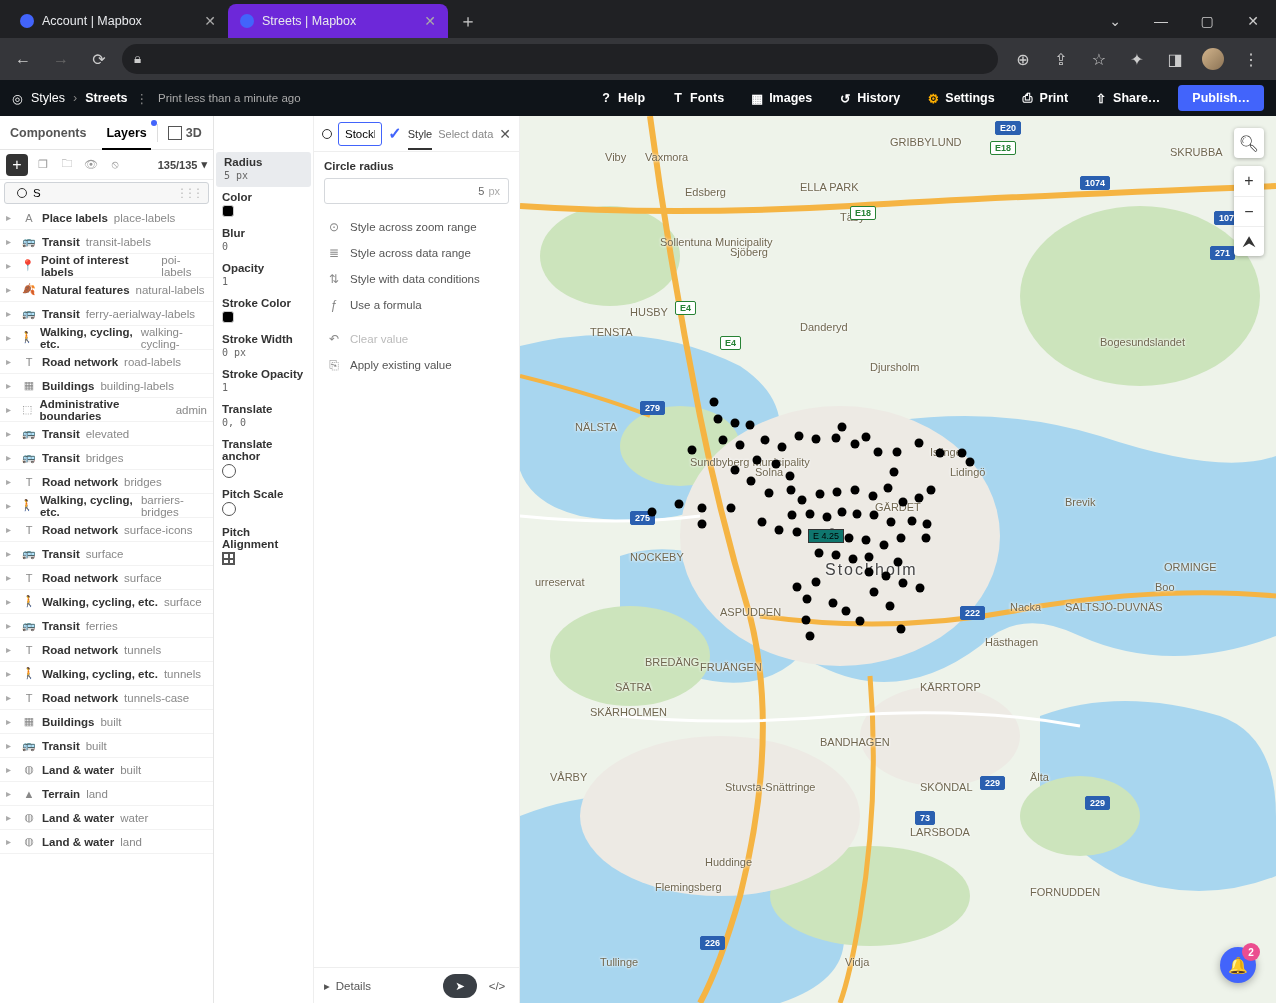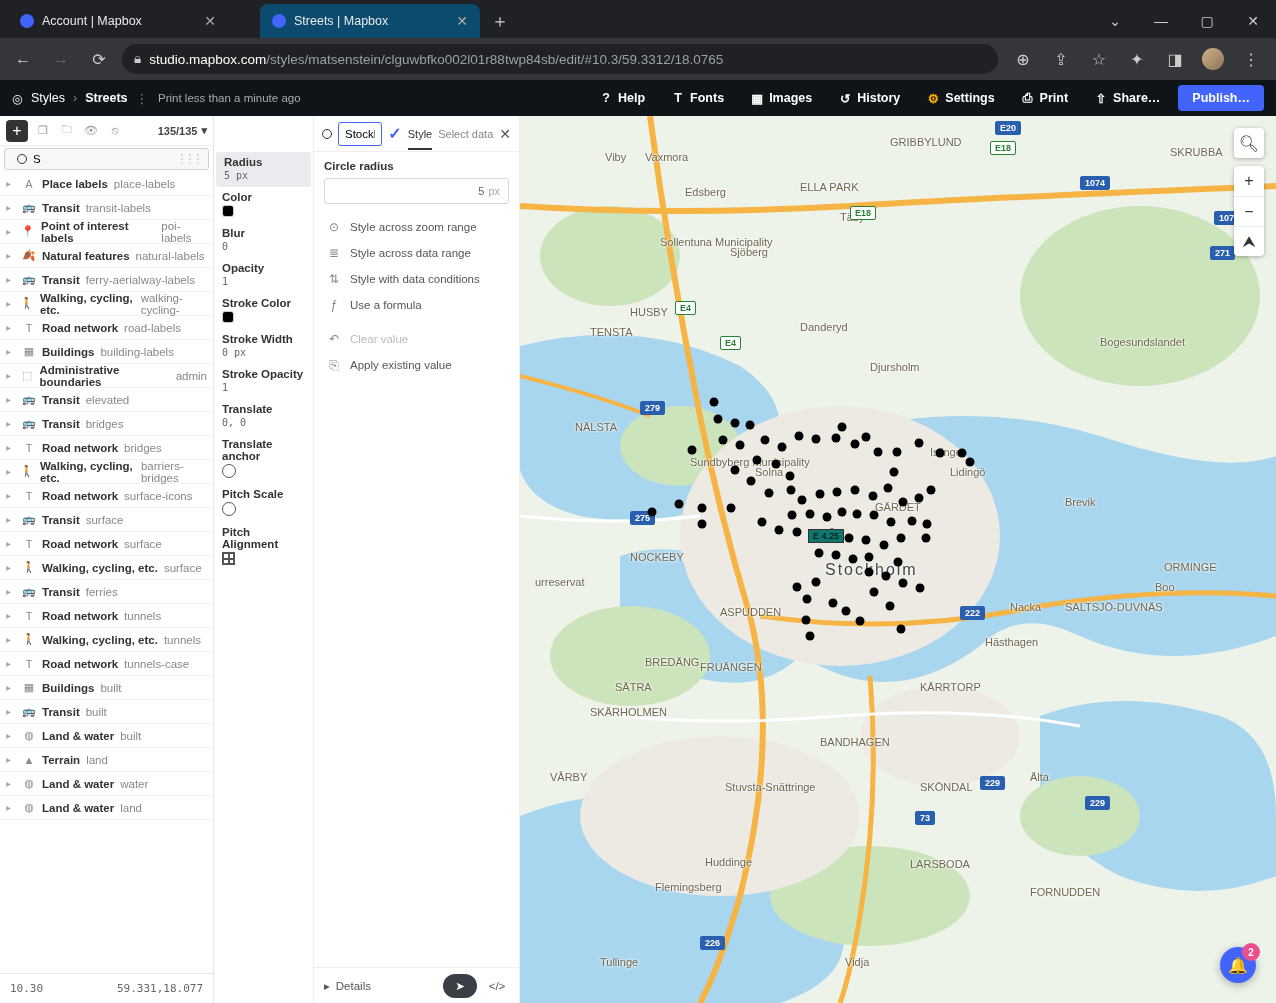--- a/index.html
+++ b/index.html
@@ -1,21 +1,21 @@
 <!DOCTYPE html>
 <html><head>
 <meta charset="utf-8">
 <style>
   * { box-sizing: border-box; margin: 0; padding: 0; }
   html, body { width: 1276px; height: 1003px; font-family: -apple-system, "Segoe UI", Helvetica, Arial, sans-serif; overflow: hidden; background: #202124; }
   .browser-chrome { height: 80px; background: #202124; color: #ccc; display: flex; flex-direction: column; }
   .tabbar { height: 38px; display: flex; align-items: flex-end; padding-left: 8px; }
   .tab { height: 34px; display: flex; align-items: center; padding: 0 12px; font-size: 12.5px; color: #e8eaed; gap: 8px; border-radius: 8px 8px 0 0; min-width: 220px; max-width: 220px; justify-content: space-between; }
   .tab .tab-left { display:flex; align-items:center; gap:8px; overflow:hidden; }
-  .tab.active { background: #0c4a6e; margin-left: 32px; }
+  .tab.active { background: #6d28d9; }
   .tab .fav { width: 14px; height: 14px; background: #4264fb; border-radius: 50%; flex-shrink:0; }
   .tab .close { width:12px; height:12px; display:flex; align-items:center; justify-content:center; font-size:14px; color:#aaa;}
   .newtab { width:28px; height:28px; display:flex; align-items:center; justify-content:center; color:#ccc; font-size:18px; margin-left:6px; margin-bottom:3px; }
   .win-controls { margin-left:auto; display:flex; color:#ccc; }
   .win-controls div { width:46px; height:34px; display:flex; align-items:center; justify-content:center; font-size:14px; }
   .addrrow { height: 42px; background:#35363a; display:flex; align-items:center; padding:0 8px; gap:8px; }
   .navbtn { width:30px; height:30px; display:flex; align-items:center; justify-content:center; color:#ccc; font-size:16px; border-radius:50%; }
   .navbtn.disabled { color:#666; }
   .addrbar { flex:1; height:30px; background:#202124; border-radius:15px; display:flex; align-items:center; padding:0 12px; color:#ccc; font-size:13.5px; gap:8px; }
   .right-icons { display:flex; align-items:center; gap:4px; }
@@ -124,21 +124,20 @@
       <div>▢</div>
       <div>✕</div>
     </div>
   </div>
   <div class="addrrow">
     <div class="navbtn">←</div>
     <div class="navbtn disabled">→</div>
     <div class="navbtn">⟳</div>
     <div class="addrbar">
       <span>🔒︎</span>
-      <span><span style="color:#fff">studio.mapbox.com</span><span style="color:#9aa0a6">/styles/matsenstein/clguwbfko002l01r88twp84sb/edit/#10.3/59.3312/18.0765</span></span>
     </div>
     <div class="right-icons">
       <div>⊕</div>
       <div>⇪</div>
       <div>☆</div>
       <div>✦</div>
       <div>◨</div>
       <div>
           <span class="avatar-ic"></span>
         </div>
@@ -187,20 +186,34 @@
         <span>Share…</span>
       </div>
     <div class="hdr-btn publish">
         <span>Publish…</span>
       </div>
   </div>
 
   <div class="main">
 
     <div class="left">
+      <div class="lp-tabs">
+        <div class="lp-tab">
+            <span>Components</span>
+          </div>
+        <div class="lp-tab active">
+            <span>Layers</span>
+            <span class="dot"></span>
+          </div>
+        <div style="width:1px;height:18px;background:#ddd"></div>
+        <div class="lp-tab">
+            <span class="cubeic"></span>
+            <span>3D</span>
+          </div>
+      </div>
       <div class="lp-tools">
         <div class="plus">+</div>
         <div class="tic">❐</div>
         <div class="tic">🗀︎</div>
         <div class="tic">👁︎</div>
         <div class="tic">⦸</div>
         <div class="count">
             <span>135/135</span>
             <span>▾</span>
           </div>
@@ -368,24 +381,20 @@
             <span class="lname">Land &amp; water</span> 
             <span class="lsub">water</span>
           </div>
           <div class="layer-row">
             <span class="chev">▸</span>
             <span class="micon">◍</span>
             <span class="lname">Land &amp; water</span> 
             <span class="lsub">land</span>
           </div>
         </div>
-      <div class="lp-footer">
-        <span>10.30</span>
-        <span>59.331,18.077</span>
-      </div>
     </div>
 
     <div class="mid1" id="props-list">
         <div class="prop sel">
           <div class="pl">Radius</div>
           <div class="pv">5 px</div>
         </div>
         <div class="prop">
           <div class="pl">Color</div>
           <div class="pv">
@@ -557,21 +566,21 @@
           <span class="maplbl" style="left: 625px; top: 445px; margin-left: 19px;">ORMINGE</span>
           <span class="maplbl" style="left: 545px; top: 485px;">SALTSJÖ-DUVNÄS</span>
           <span class="maplbl" style="left: 125px; top: 540px;">BREDÄNG</span>
           <span class="maplbl" style="left: 180px; top: 545px;">FRUÄNGEN</span>
           <span class="maplbl" style="left: 400px; top: 565px;">KÄRRTORP</span>
           <span class="maplbl" style="left: 95px; top: 565px;">SÄTRA</span>
           <span class="maplbl" style="left: 70px; top: 590px;">SKÄRHOLMEN</span>
           <span class="maplbl" style="left: 300px; top: 620px;">BANDHAGEN</span>
           <span class="maplbl" style="left: 510px; top: 655px;">Älta</span>
           <span class="maplbl" style="left: 400px; top: 665px;">SKÖNDAL</span>
-          <span class="maplbl" style="left: 390px; top: 710px; margin-top: 32px;">LARSBODA</span>
+          <span class="maplbl" style="left: 390px; top: 710px;">LARSBODA</span>
           <span class="maplbl" style="left: 30px; top: 655px;">VÅRBY</span>
           <span class="maplbl" style="left: 205px; top: 665px;">Stuvsta-Snättringe</span>
           <span class="maplbl" style="left: 185px; top: 740px;">Huddinge</span>
           <span class="maplbl" style="left: 135px; top: 765px;">Flemingsberg</span>
           <span class="maplbl" style="left: 510px; top: 770px;">FORNUDDEN</span>
           <span class="maplbl" style="left: 80px; top: 840px;">Tullinge</span>
           <span class="maplbl" style="left: 325px; top: 840px;">Vidja</span>
           <span class="shield" style="left: 155px; top: 185px;">E4</span>
           <span class="shield" style="left: 330px; top: 90px;">E18</span>
           <span class="shield" style="left: 470px; top: 25px;">E18</span>

